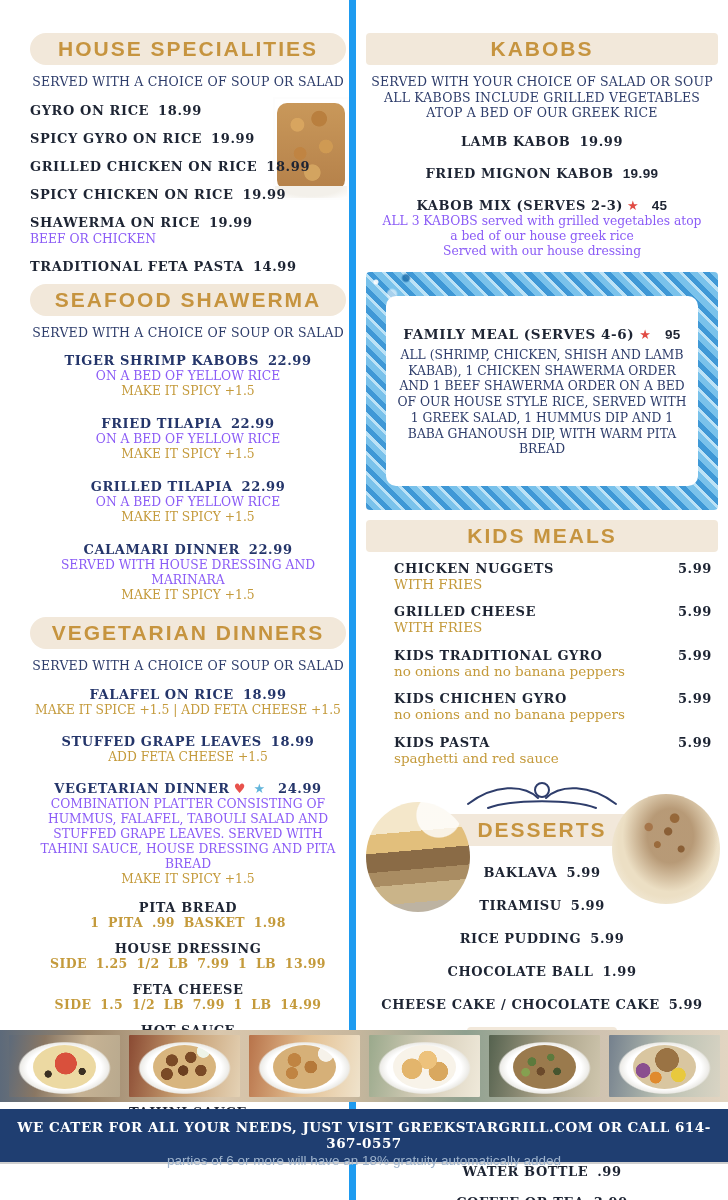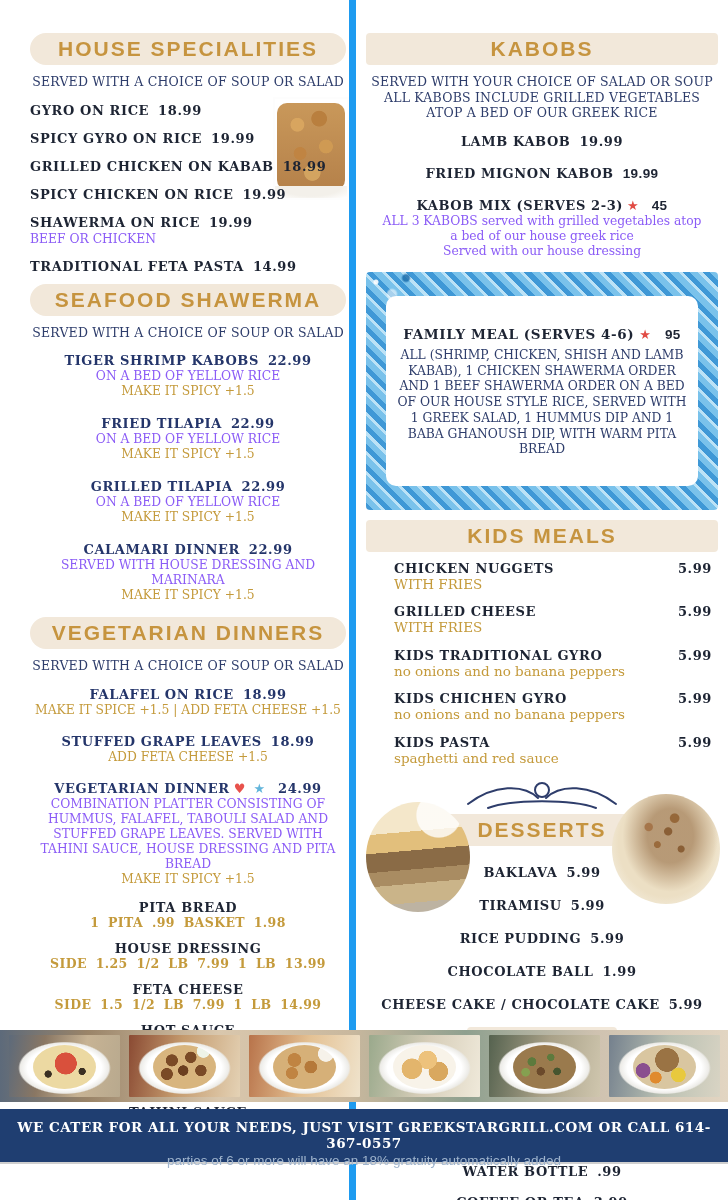--- a/index.html
+++ b/index.html
@@ -170,21 +170,21 @@
 
   <div class="house-item">
     <div class="line">
       <span class="iname">SPICY GYRO ON RICE</span><span class="iprice">19.99</span>
     </div>
 
   </div>
 
   <div class="house-item">
     <div class="line">
-      <span class="iname">GRILLED CHICKEN ON KABAB</span><span class="iprice">18.99</span>
+      <span class="iname">GRILLED CHICKEN ON RICE</span><span class="iprice">18.99</span>
     </div>
 
   </div>
 
   <div class="house-item">
     <div class="line">
       <span class="iname">SPICY CHICKEN ON RICE</span><span class="iprice">19.99</span>
     </div>
 
   </div>

